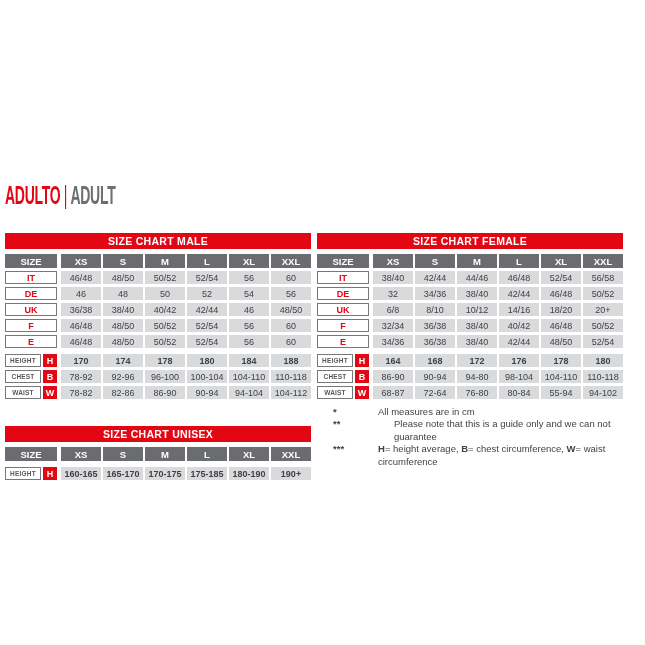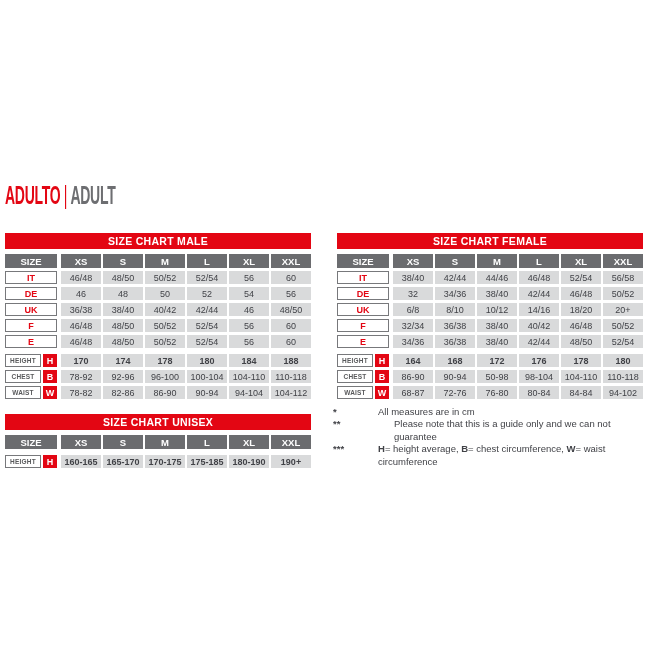--- a/index.html
+++ b/index.html
@@ -33,22 +33,22 @@
     transform: scaleX(0.56);
     transform-origin: left center;
     letter-spacing: -0.5px;
   }
   .t-red { color: var(--red); }
   .t-sep { color: var(--red); font-weight: 400; }
   .t-gray { color: #6D6E71; }
 
   .size-table { position: absolute; width: 306px; }
   .tbl-male   { left: 5px;   top: 215px; }
-  .tbl-female { left: 337px; top: 215px; }
-  .tbl-unisex { left: 5px;   top: 396px; }
+  .tbl-female { left: 317px; top: 215px; }
+  .tbl-unisex { left: 5px;   top: 408px; }
 
   .tbl-title {
     height: 16px;
     background: var(--red);
     color: #fff;
     font-weight: 700;
     font-size: 10.5px;
     display: flex;
     align-items: center;
     justify-content: center;
@@ -280,33 +280,33 @@
       <div class="cell data-col">172</div>
       <div class="cell data-col">176</div>
       <div class="cell data-col">178</div>
       <div class="cell data-col">180</div>
     </div>
     <div class="row">
       <div class="cell measure-label">CHEST</div>
       <div class="cell badge">B</div>
       <div class="cell data-col first">86-90</div>
       <div class="cell data-col">90-94</div>
-      <div class="cell data-col">50-98</div>
+      <div class="cell data-col">94-80</div>
       <div class="cell data-col">98-104</div>
       <div class="cell data-col">104-110</div>
       <div class="cell data-col">110-118</div>
     </div>
     <div class="row">
       <div class="cell measure-label">WAIST</div>
       <div class="cell badge">W</div>
       <div class="cell data-col first">68-87</div>
-      <div class="cell data-col">72-76</div>
+      <div class="cell data-col">72-64</div>
       <div class="cell data-col">76-80</div>
       <div class="cell data-col">80-84</div>
-      <div class="cell data-col">84-84</div>
+      <div class="cell data-col">55-94</div>
       <div class="cell data-col">94-102</div>
     </div>
   </section>
 
   <section class="size-table tbl-unisex">
     <div class="tbl-title">SIZE CHART UNISEX</div>
     <div class="row head-row">
       <div class="cell label-col head-cell">SIZE</div>
       <div class="cell data-col head-cell first">XS</div>
       <div class="cell data-col head-cell">S</div>

